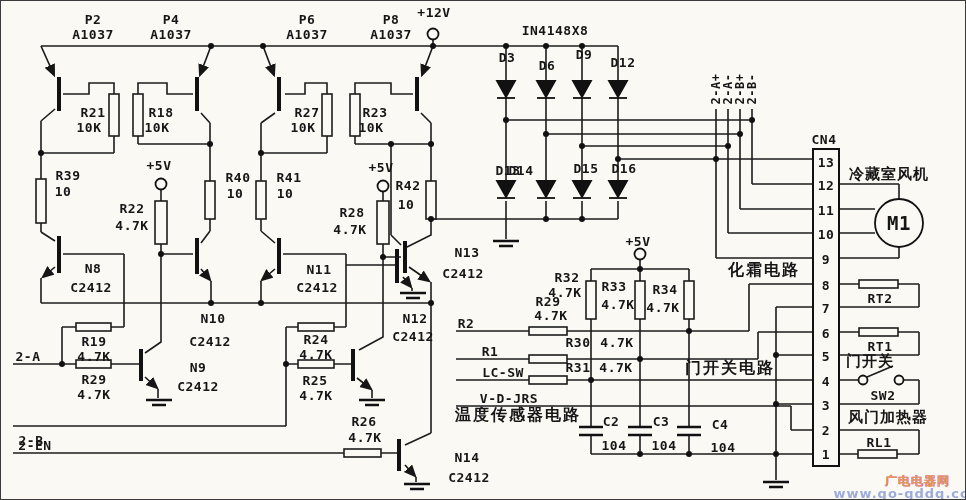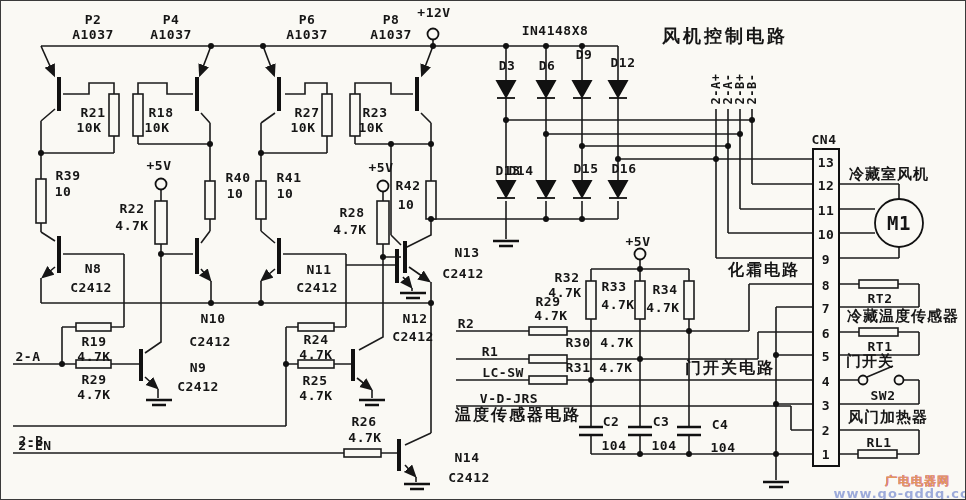--- a/index.html
+++ b/index.html
@@ -287,21 +287,21 @@
 <div class="lb" style="left:662px;top:306px">4.7K</div>
 
 <div class="lb" style="left:610px;top:420px">C2</div>
 <div class="lb" style="left:613px;top:444px">104</div>
 <div class="lb" style="left:660px;top:420px">C3</div>
 <div class="lb" style="left:663px;top:444px">104</div>
 <div class="lb" style="left:719px;top:423px">C4</div>
 <div class="lb" style="left:722px;top:446px">104</div>
 
 <div class="lb" style="left:554px;top:29px">IN4148X8</div>
-<div class="lb" style="left:506px;top:64px">D3</div>
+<div class="lb" style="left:506px;top:56px">D3</div>
 <div class="lb" style="left:546px;top:64px">D6</div>
 <div class="lb" style="left:583px;top:53px">D9</div>
 <div class="lb" style="left:622px;top:61px">D12</div>
 <div class="lb" style="left:507px;top:169px">D13</div>
 <div class="lb" style="left:520px;top:169px">D14</div>
 <div class="lb" style="left:585px;top:167px">D15</div>
 <div class="lb" style="left:623px;top:167px">D16</div>
 
 <div class="lb" style="left:27px;top:355px">2-A</div>
 <div class="lb" style="left:30px;top:439px">2-B</div>
@@ -331,25 +331,23 @@
 <div class="lb" style="left:825px;top:404px">3</div>
 <div class="lb" style="left:825px;top:429px">2</div>
 <div class="lb" style="left:825px;top:453px">1</div>
 
 <div class="lb m1t" style="left:898px;top:222px">M1</div>
 <div class="lb" style="left:879px;top:297px">RT2</div>
 <div class="lb" style="left:879px;top:345px">RT1</div>
 <div class="lb" style="left:882px;top:394px">SW2</div>
 <div class="lb" style="left:878px;top:441px">RL1</div>
 
-<div class="lb cn cn18" style="left:724px;top:35px">风机控制电路</div>
 <div class="lb cn" style="left:763px;top:269px">化霜电路</div>
 <div class="lb cn" style="left:729px;top:367px">门开关电路</div>
 <div class="lb cn" style="left:517px;top:414px">温度传感器电路</div>
 <div class="lb cn cn15" style="left:888px;top:173px">冷藏室风机</div>
-<div class="lb cn cn15" style="left:902px;top:315px">冷藏温度传感器</div>
 <div class="lb cn cn15" style="left:869px;top:360px">门开关</div>
 <div class="lb cn cn15" style="left:887px;top:416px">风门加热器</div>
 
 <div class="lb wm1" style="left:916px;top:480px">广电电器网</div>
 <div class="lb wm2" style="left:908px;top:492px">www.go-gddq.com</div>
 
 </div>
 
 </body></html>

